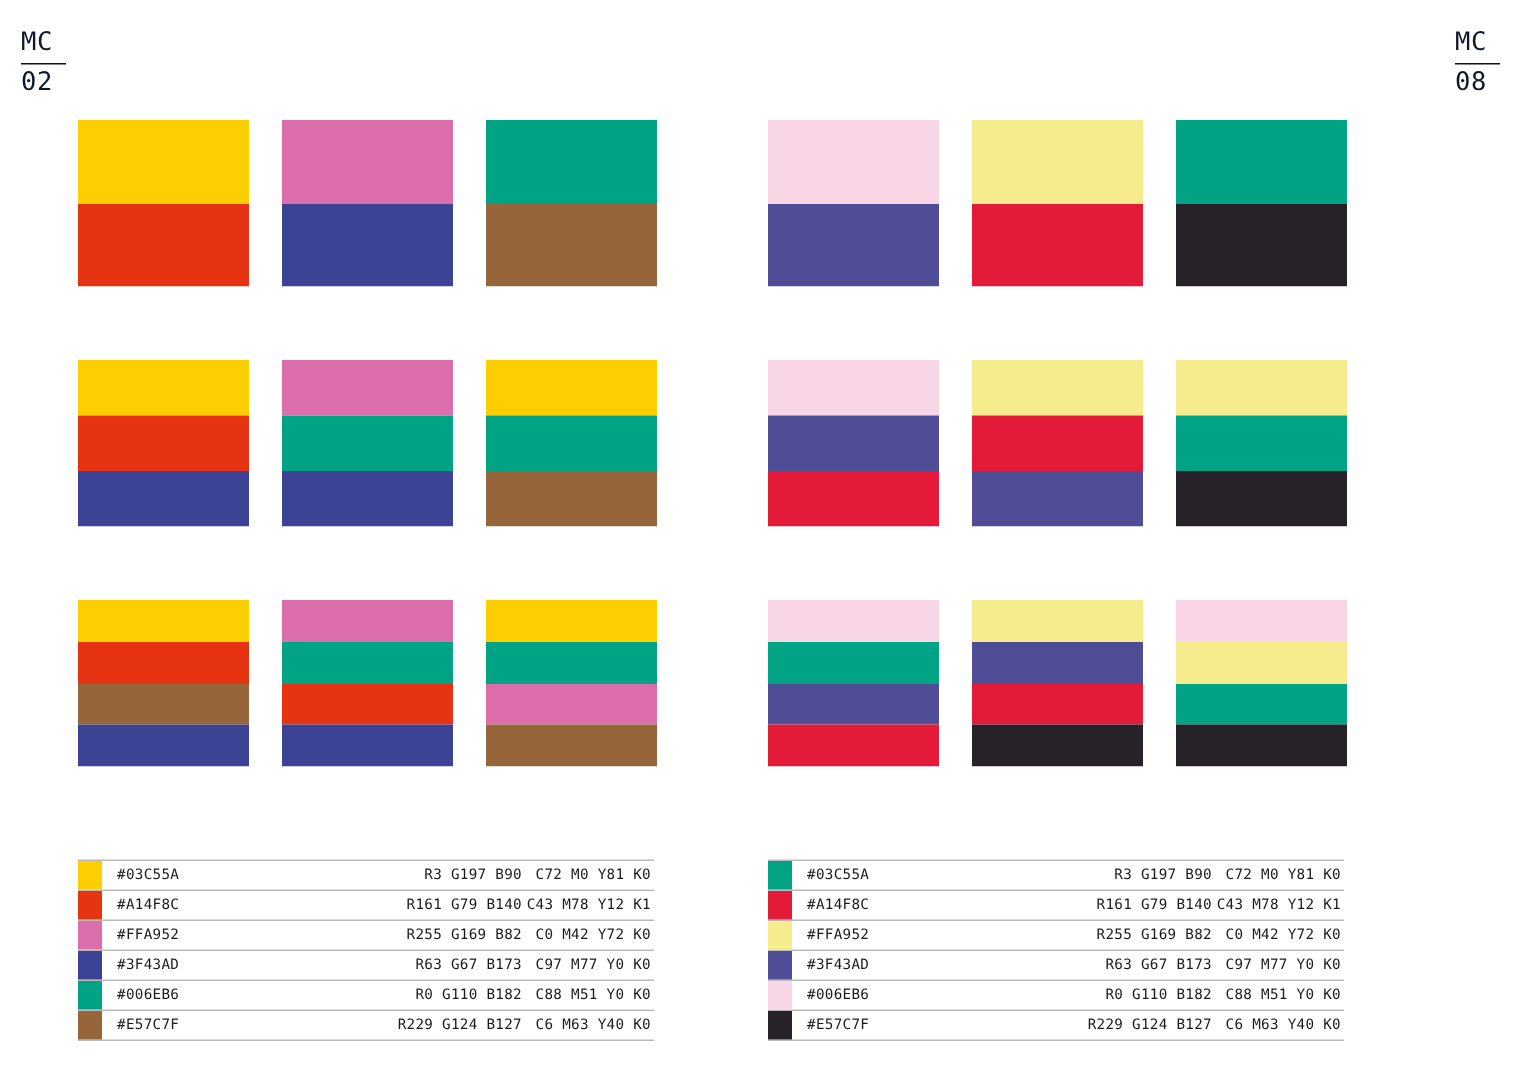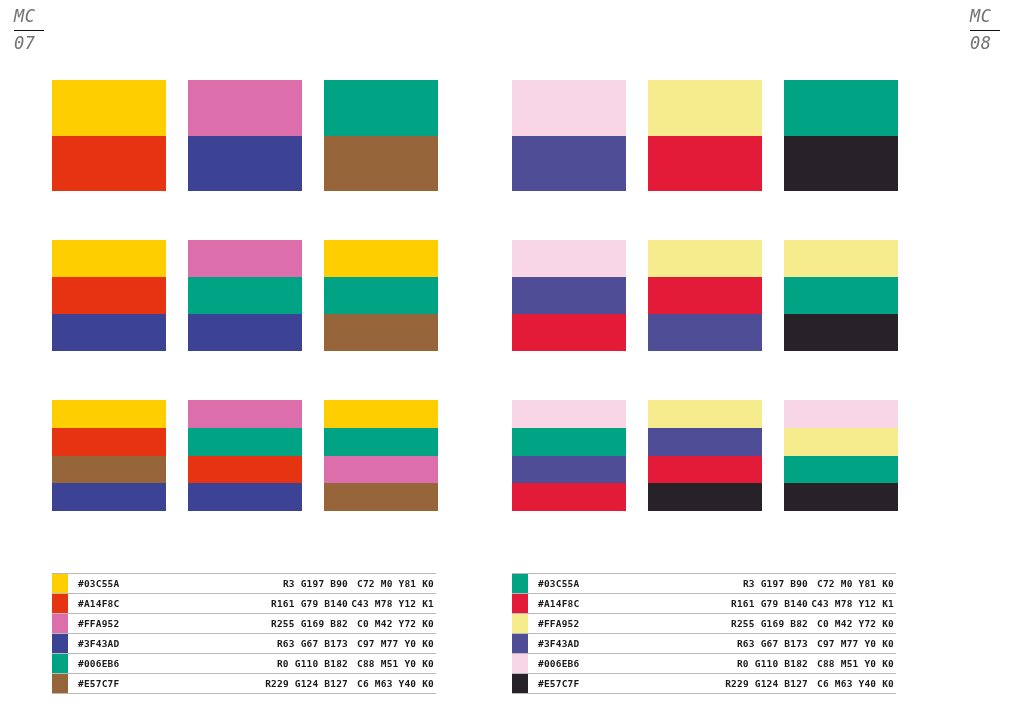--- a/index.html
+++ b/index.html
@@ -22,28 +22,27 @@
   .page {
     width: 510px;
     height: 718px;
     position: relative;
     box-sizing: border-box;
   }
 
   
   .folio {
     position: absolute;
-    top: 6px;
+    top: 18px;
     width: 36px;
     font-size: 17px;
     line-height: 1.28;
     letter-spacing: 0.5px;
-    color: #737373;
+    color: #0f172a;
     font-family: "DejaVu Sans Mono", "Liberation Mono", monospace;
-    font-style: italic;
   }
   .folio.left  { left: 14px;  text-align: left; }
   .folio.right { right: 14px; text-align: left; }
   .folio .code { display: block; }
   .folio .rule {
     display: block;
     border-top: 1.6px solid #111111;
     margin: 2px 0 2px 0;
     width: 30px;
   }
@@ -69,21 +68,20 @@
     flex-direction: column;
     overflow: hidden;
   }
   .band { width: 100%; flex: 1 1 0; }
 
   
   .legend {
     position: absolute;
     top: 573px;
     width: 384px;
-    font-weight: bold;
   }
   .legend.left  { left: 52px; }
   .legend.right { left: 2px; }
 
   .legend-row {
     display: flex;
     align-items: stretch;
     height: 19px;
     border-bottom: 1px solid #b9b9b9;
   }
@@ -111,21 +109,21 @@
 </style>
 </head>
 <body>
 
 <div class="spread">
 
   <div class="page">
     <div class="folio left">
       <span class="code">MC</span>
       <span class="rule"></span>
-      <span class="num">07</span>
+      <span class="num">02</span>
     </div>
 
     <div class="grid left">
         <div class="card">
           <div class="band" style="background: rgb(255, 206, 0);"></div>
           <div class="band" style="background: rgb(230, 51, 18);"></div>
         </div>
         <div class="card">
           <div class="band" style="background: rgb(220, 111, 171);"></div>
           <div class="band" style="background: rgb(60, 67, 149);"></div>

